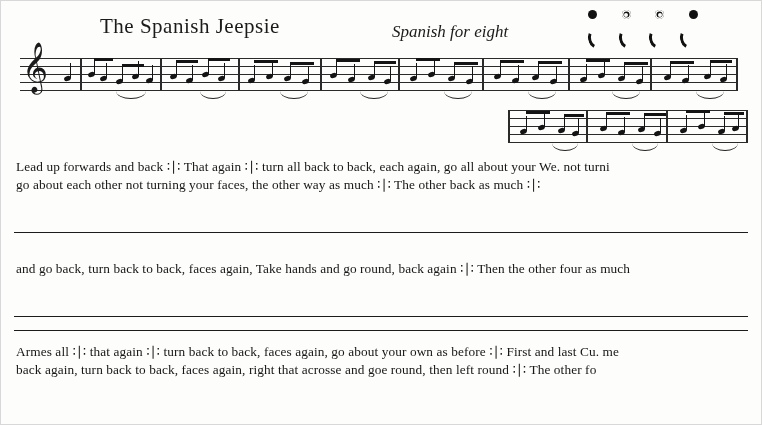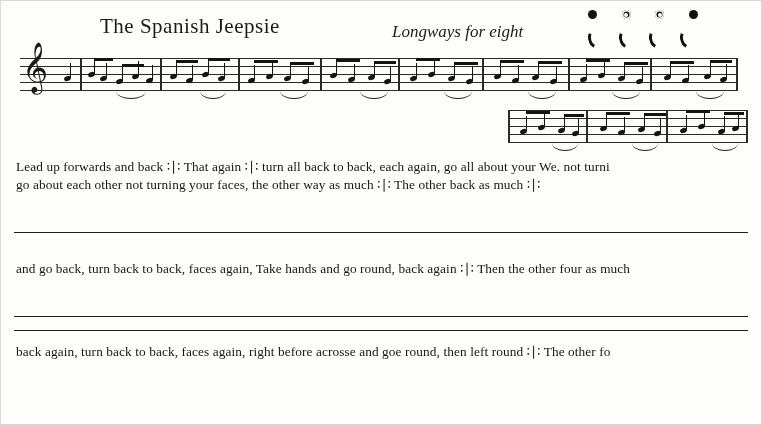--- a/index.html
+++ b/index.html
@@ -179,21 +179,21 @@
   }
 </style>
 </head>
 <body>
 
 <div id="page">
 
   <div class="page-edge"></div>
 
   <div class="title">The Spanish Jeepsie</div>
-  <div class="subtitle">Longways for eight</div>
+  <div class="subtitle">Spanish for eight</div>
 
   <div class="dancer-diagram">
     <div class="dot-row">
       <span class="dot"></span>
       <span class="dot ringed"></span>
       <span class="dot ringed"></span>
       <span class="dot"></span>
     </div>
     <div class="arc-row">
       <span class="arc"></span>
@@ -382,16 +382,17 @@
   </div>
   <div class="rule" style="top:232px;"></div>
 
   <div class="para" style="top:260px;">
     <span class="ln">and go back, turn back to back, faces again, Take hands and go round, back again ∶∣∶  Then the other four as much</span>
   </div>
   <div class="rule" style="top:316px;"></div>
   <div class="rule" style="top:330px;"></div>
 
   <div class="para" style="top:343px;">
-    <span class="ln">back again, turn back to back,  faces again, right  before acrosse and goe round, then left round ∶∣∶  The other fo</span>
+    <span class="ln">Armes all  ∶∣∶  that again ∶∣∶  turn back to back,  faces again, go about your own as before  ∶∣∶  First and last Cu. me</span>
+    <span class="ln">back again, turn back to back,  faces again, right  that acrosse and goe round, then left round ∶∣∶  The other fo</span>
   </div>
 
 </div>
 
 </body></html>

